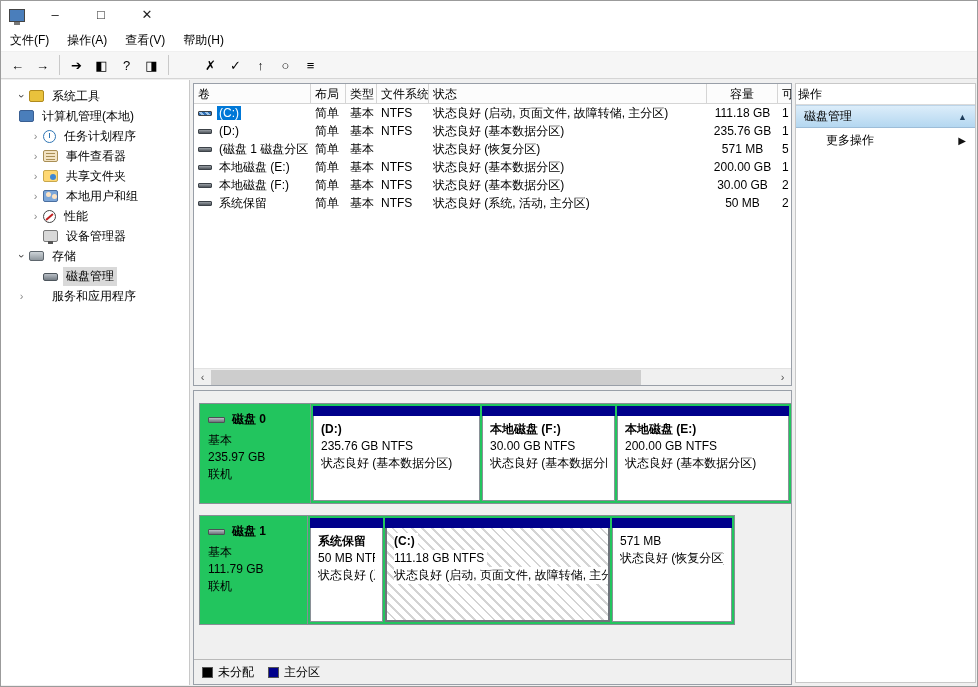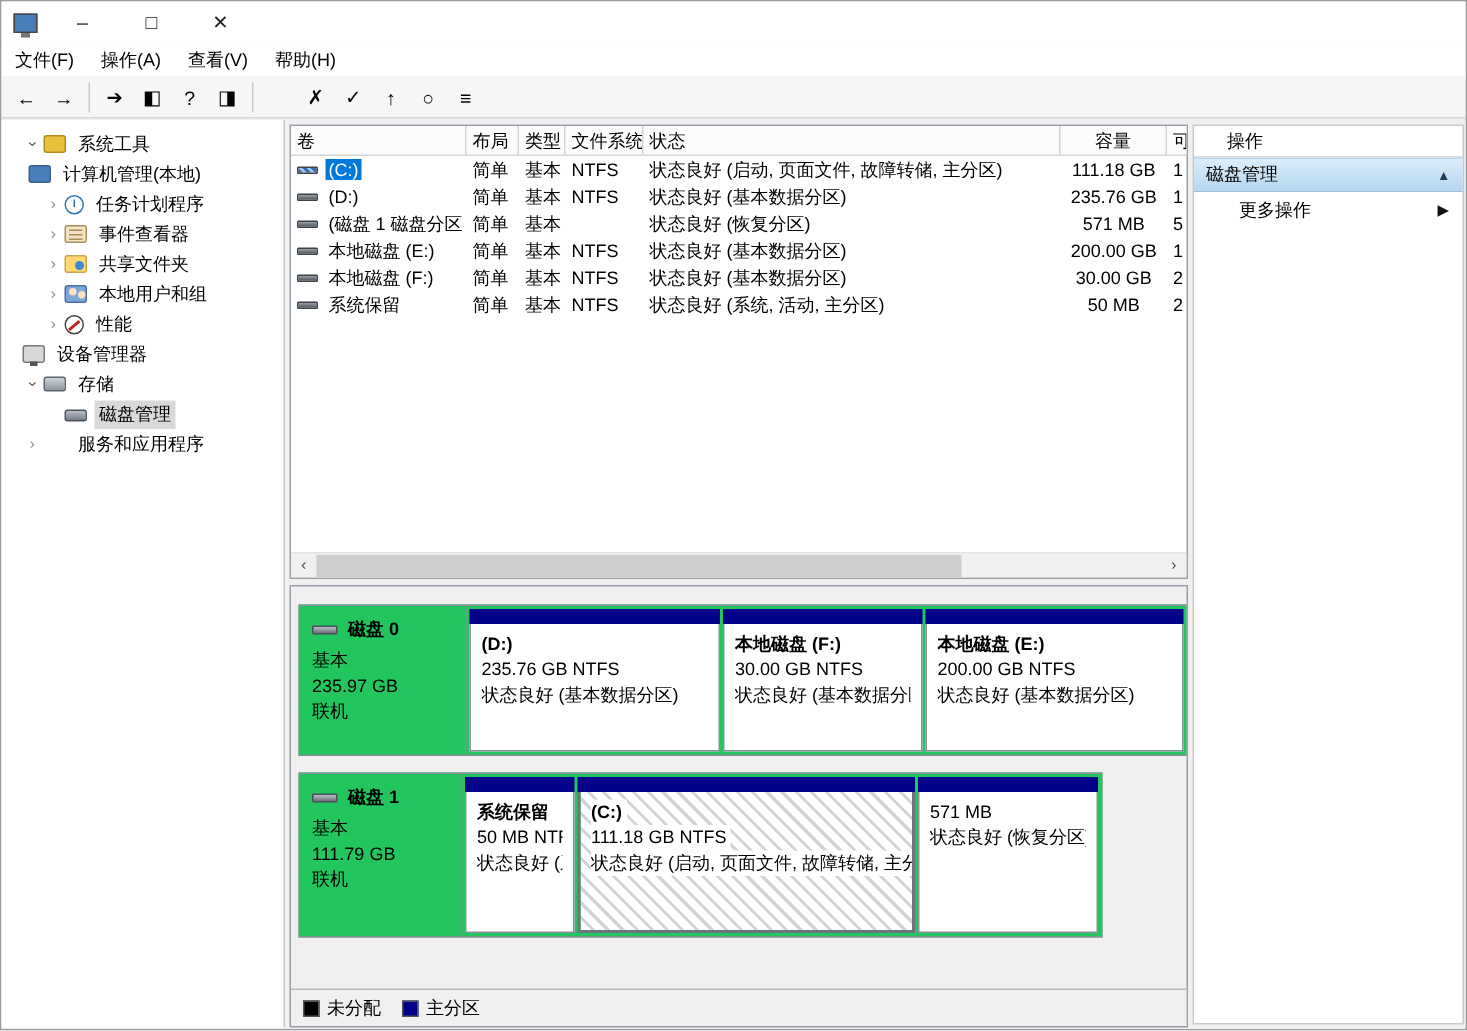--- a/index.html
+++ b/index.html
@@ -91,21 +91,21 @@
   .p-title { font-weight:bold; }
   .partition.sel .part-body { background:repeating-linear-gradient(45deg,#fff 0 5px,#d4d4d4 5px 7px); border:2px solid #6e747b; border-top:none; }
   .partition.sel .p-line { background:#fff; display:table; padding-right:3px; }
 
   
   .legend { position:absolute; left:0; right:0; bottom:0; height:25px; border-top:1px solid #b9b9b9; background:#f0f0f0; display:flex; align-items:center; padding-left:8px; }
   .legend-item { display:flex; align-items:center; margin-right:14px; }
   .swatch { width:11px; height:11px; margin-right:5px; border:1px solid #555; }
 
   
-  .ap-header { height:21px; line-height:20px; padding-left:22px; border-bottom:1px solid #dadada; }
+  .ap-header { height:21px; line-height:20px; padding-left:2px; border-bottom:1px solid #dadada; }
   .ap-group { height:23px; display:flex; align-items:center; justify-content:space-between; padding:0 8px; background:linear-gradient(#dcedfa,#b4d7f0); border-top:1px solid #bcd4e8; border-bottom:1px solid #9dbdd8; }
   .ap-caret { font-size:9px; color:#1e3c5a; }
   .ap-more { height:24px; display:flex; align-items:center; justify-content:space-between; padding:0 9px 0 30px; }
   .ap-arrow { font-size:10px; color:#111; }
 </style>
 </head>
 <body>
 
 <div class="window">
 
@@ -174,21 +174,21 @@
         <div class="tree-item" style="padding-left: 28px;">
         <span class="chev">›</span>
         <span class="ti ti-users"></span>
         <span class="tree-label">本地用户和组</span>
       </div>
         <div class="tree-item" style="padding-left: 28px;">
         <span class="chev">›</span>
         <span class="ti ti-performance"></span>
         <span class="tree-label">性能</span>
       </div>
-        <div class="tree-item" style="">
+        <div class="tree-item" style="padding-left: 28px;">
         <span class="chev"></span>
         <span class="ti ti-devices"></span>
         <span class="tree-label">设备管理器</span>
       </div>
         <div class="tree-item" style="padding-left: 14px; align-items: center;">
         <span class="chev exp">›</span>
         <span class="ti ti-storage"></span>
         <span class="tree-label">存储</span>
       </div>
         <div class="tree-item sel" style="padding-left: 28px;">

